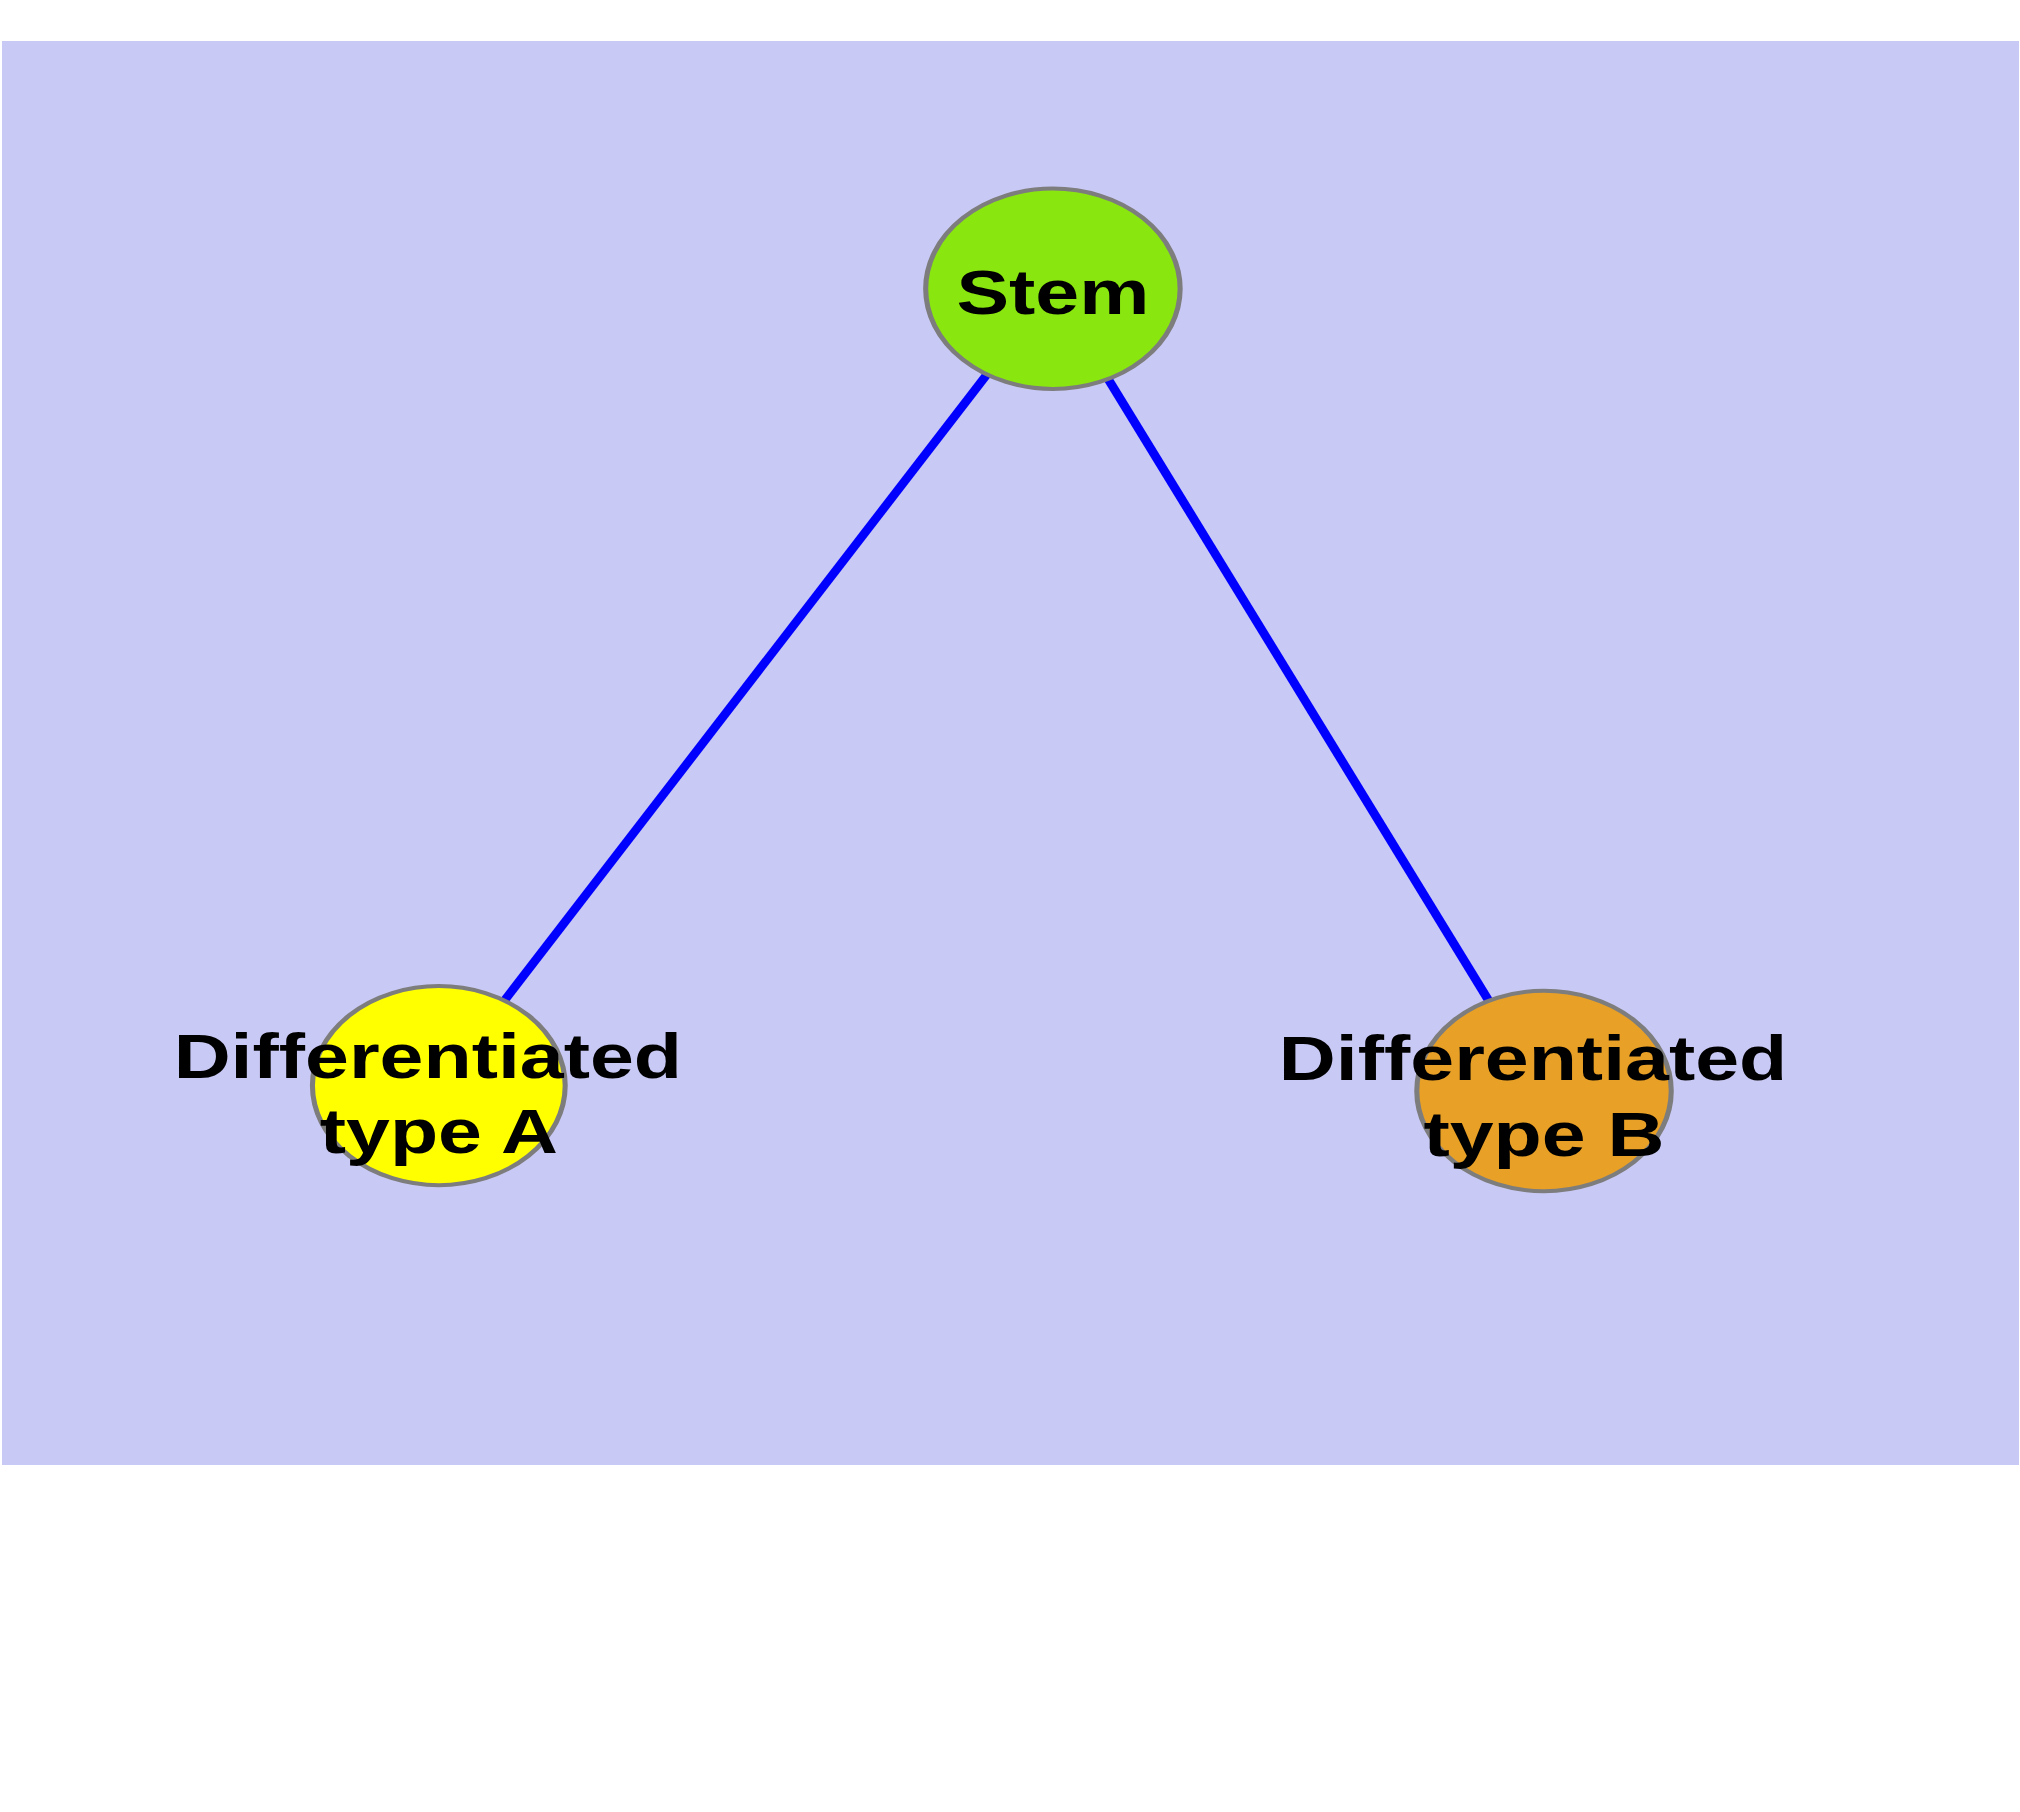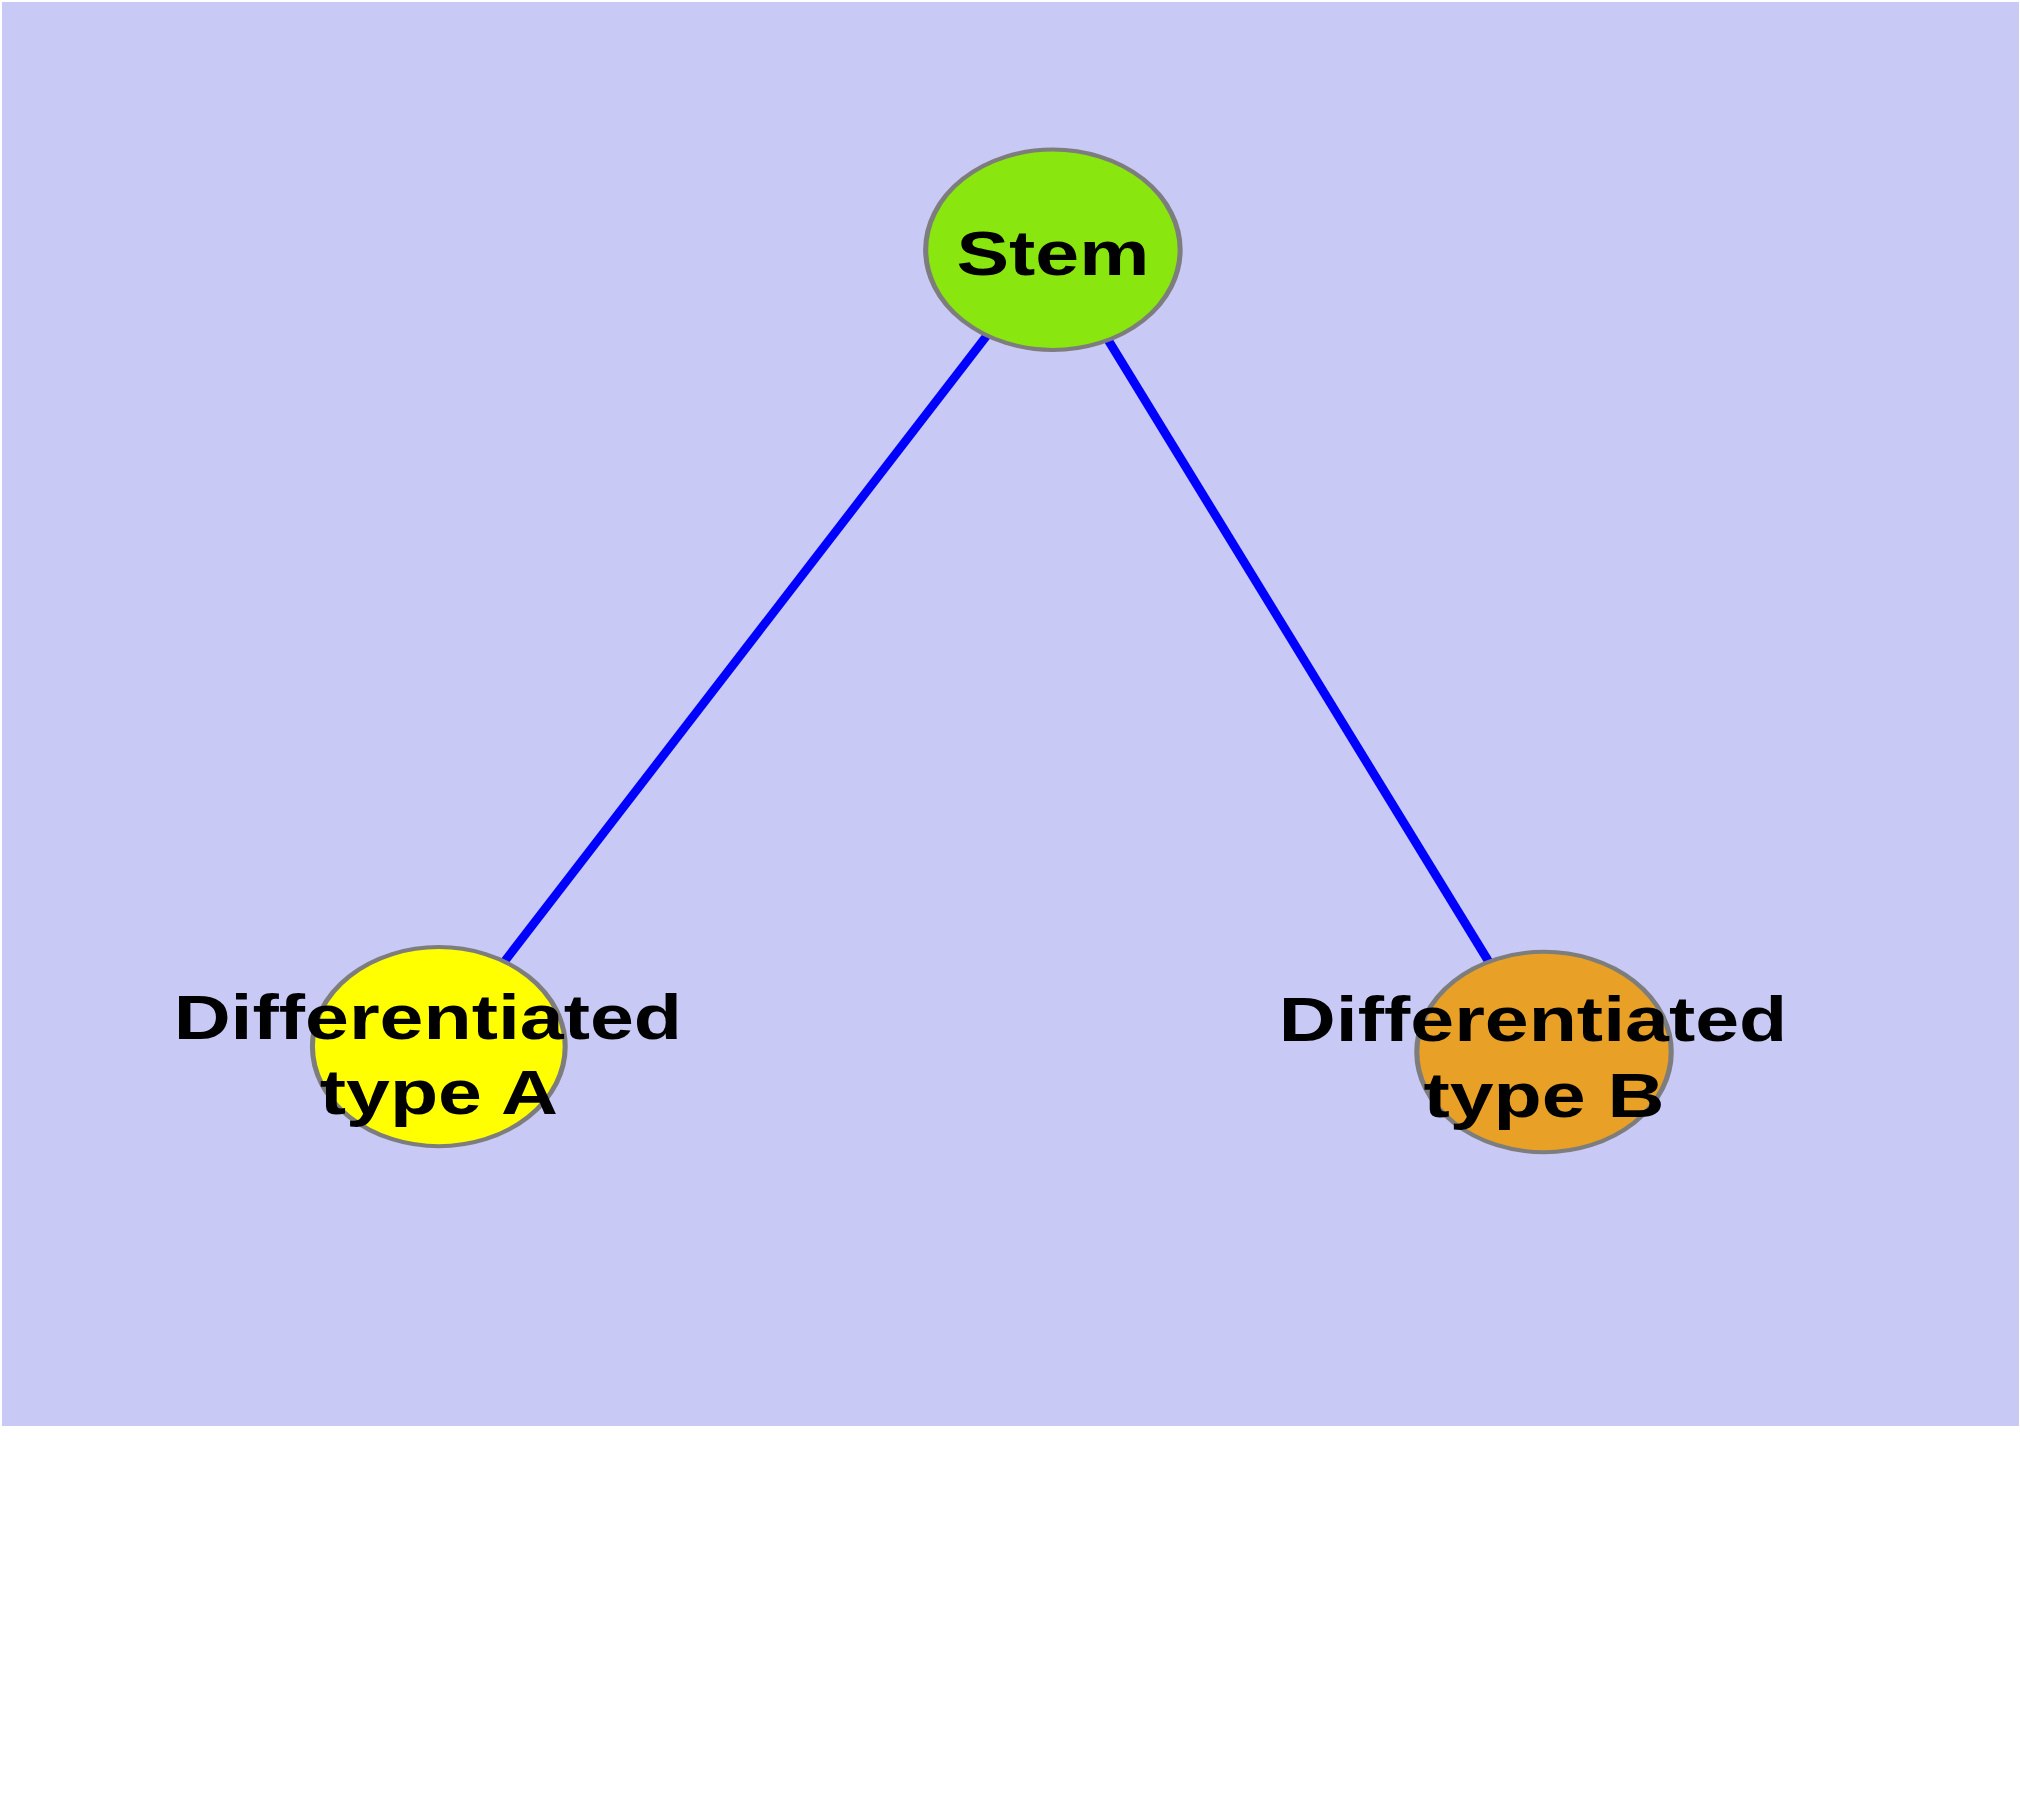--- a/index.html
+++ b/index.html
@@ -7,20 +7,21 @@
     padding: 0;
     background: #ffffff;
   }
   .canvas {
     position: relative;
     width: 2021px;
     height: 1428px;
     box-sizing: border-box;
     border: 2.5px solid #ffffff;
     overflow: hidden;
+    margin-top: 39px;
   }
   .graph-svg {
     display: block;
     width: 100%;
     height: 100%;
   }
   .edge {
     stroke-width: 11px;
     fill: none;
     stroke-linecap: butt;

